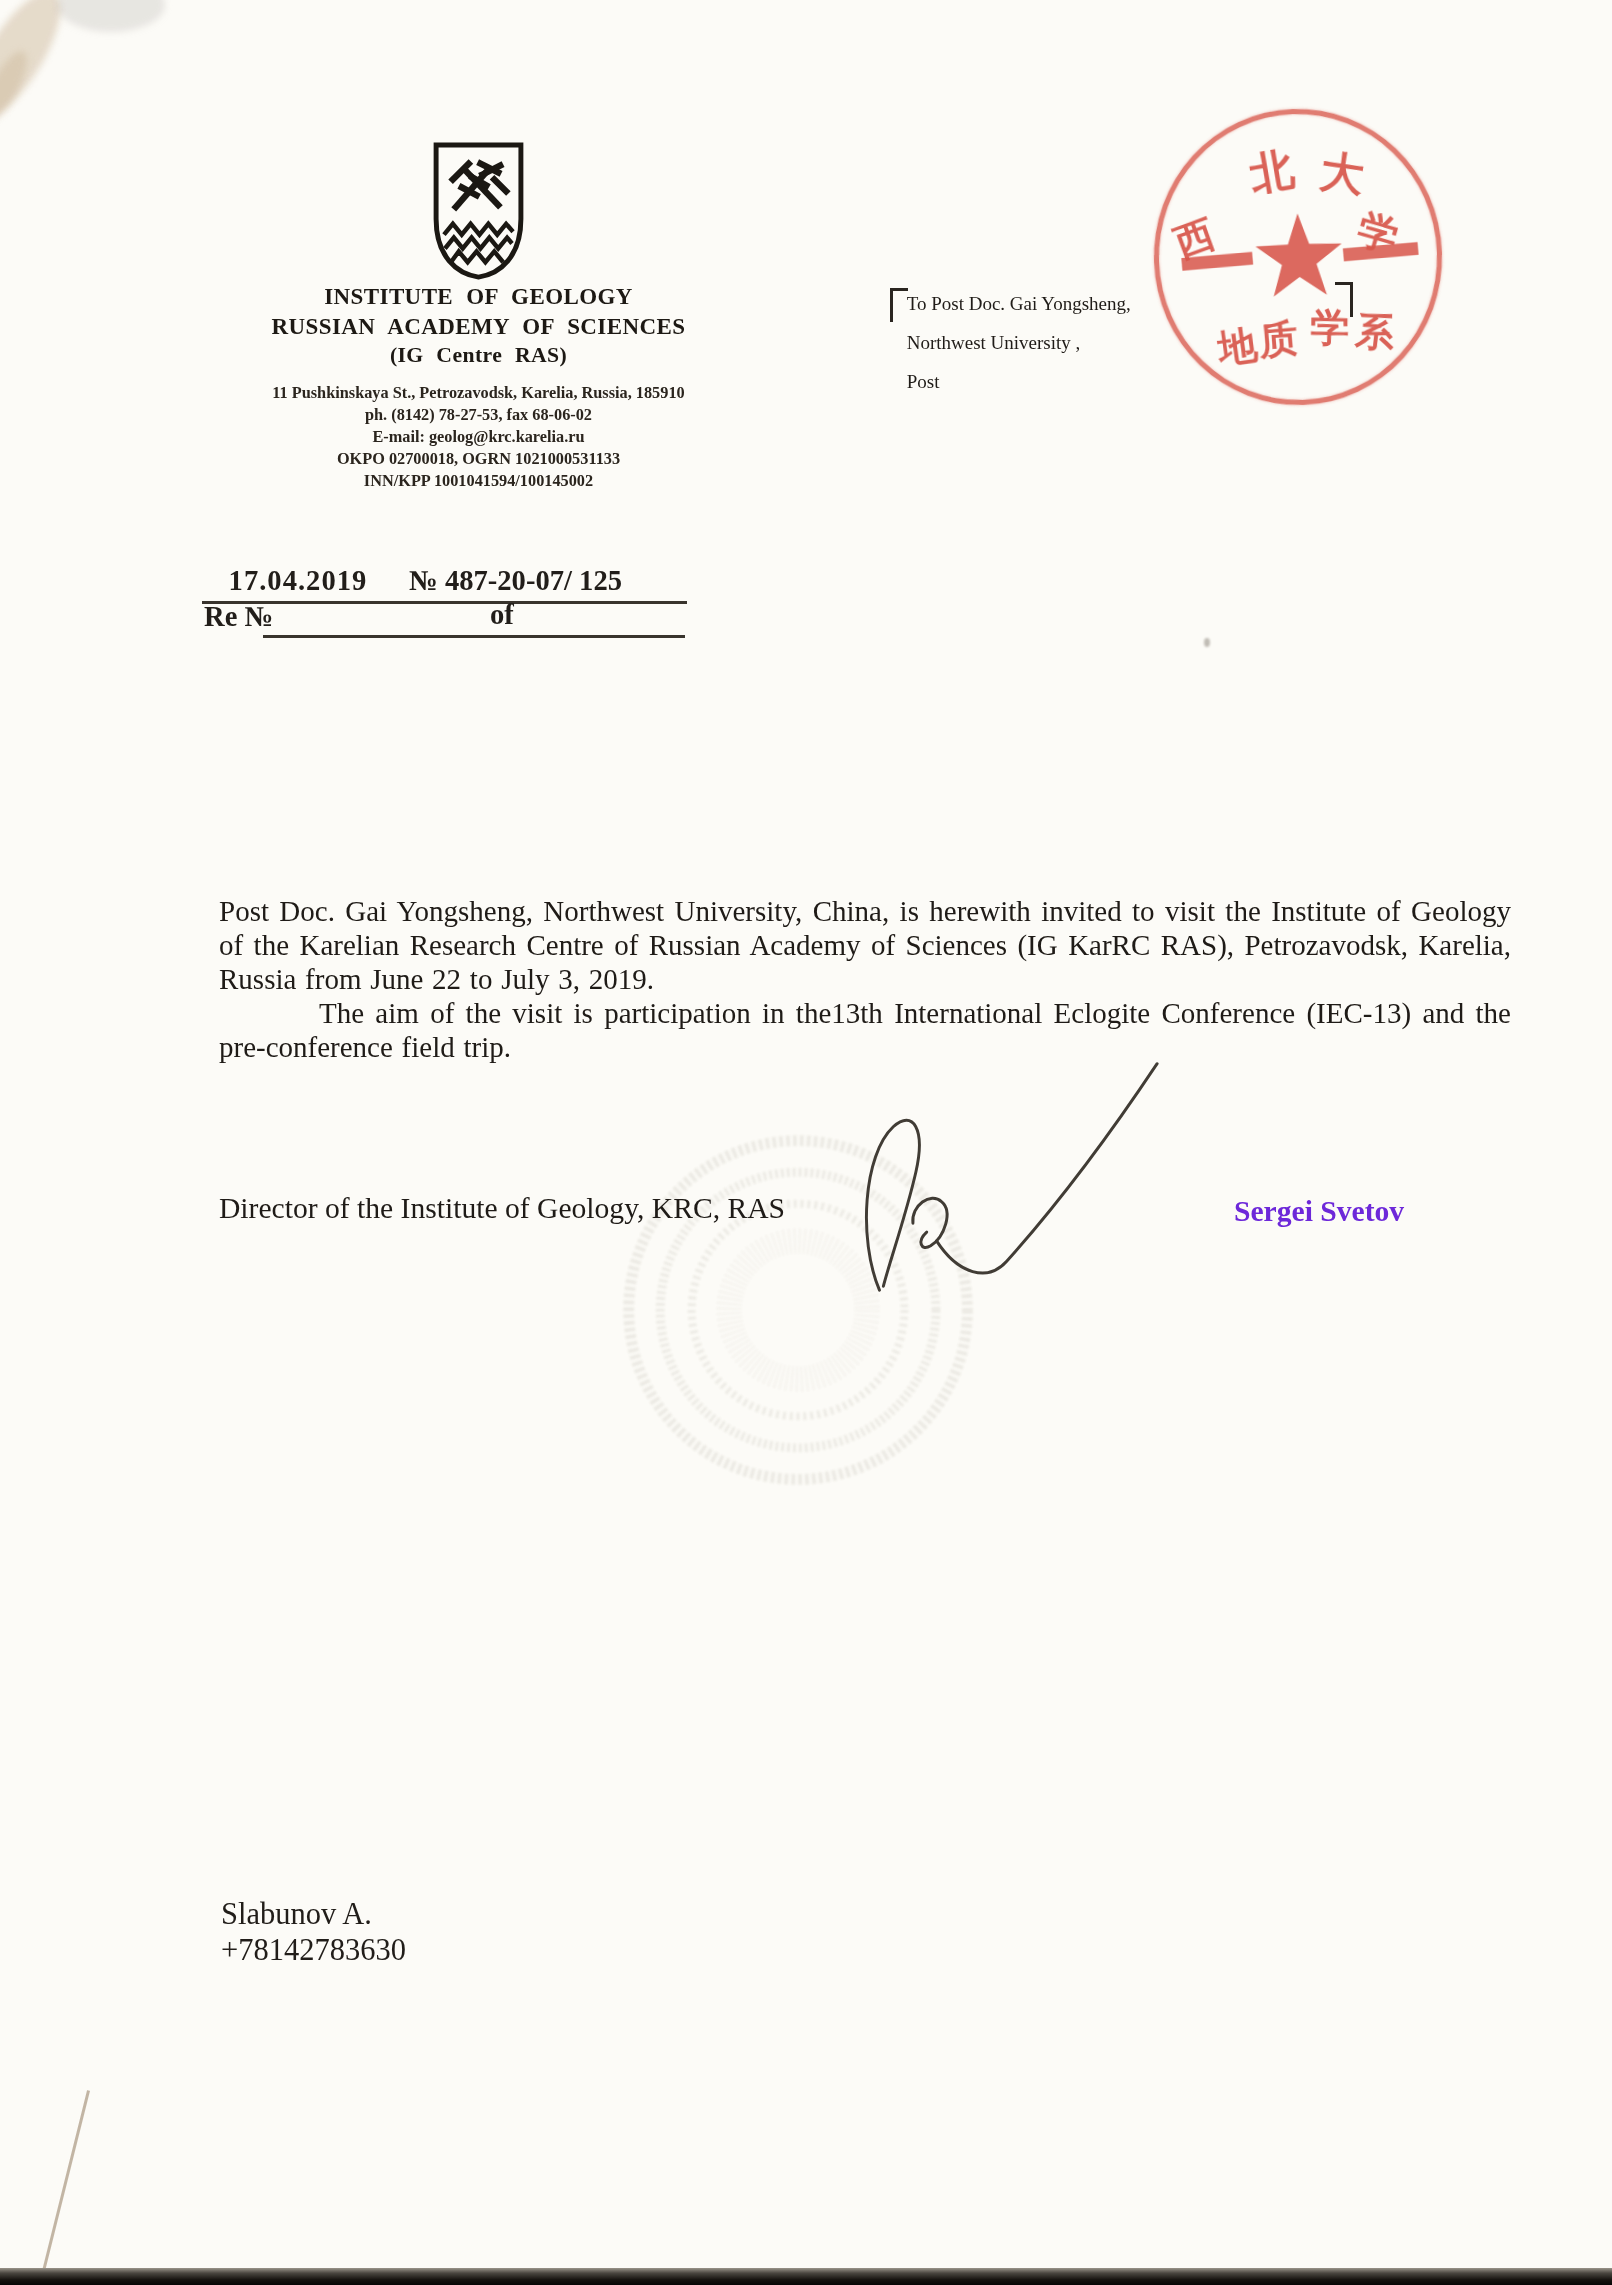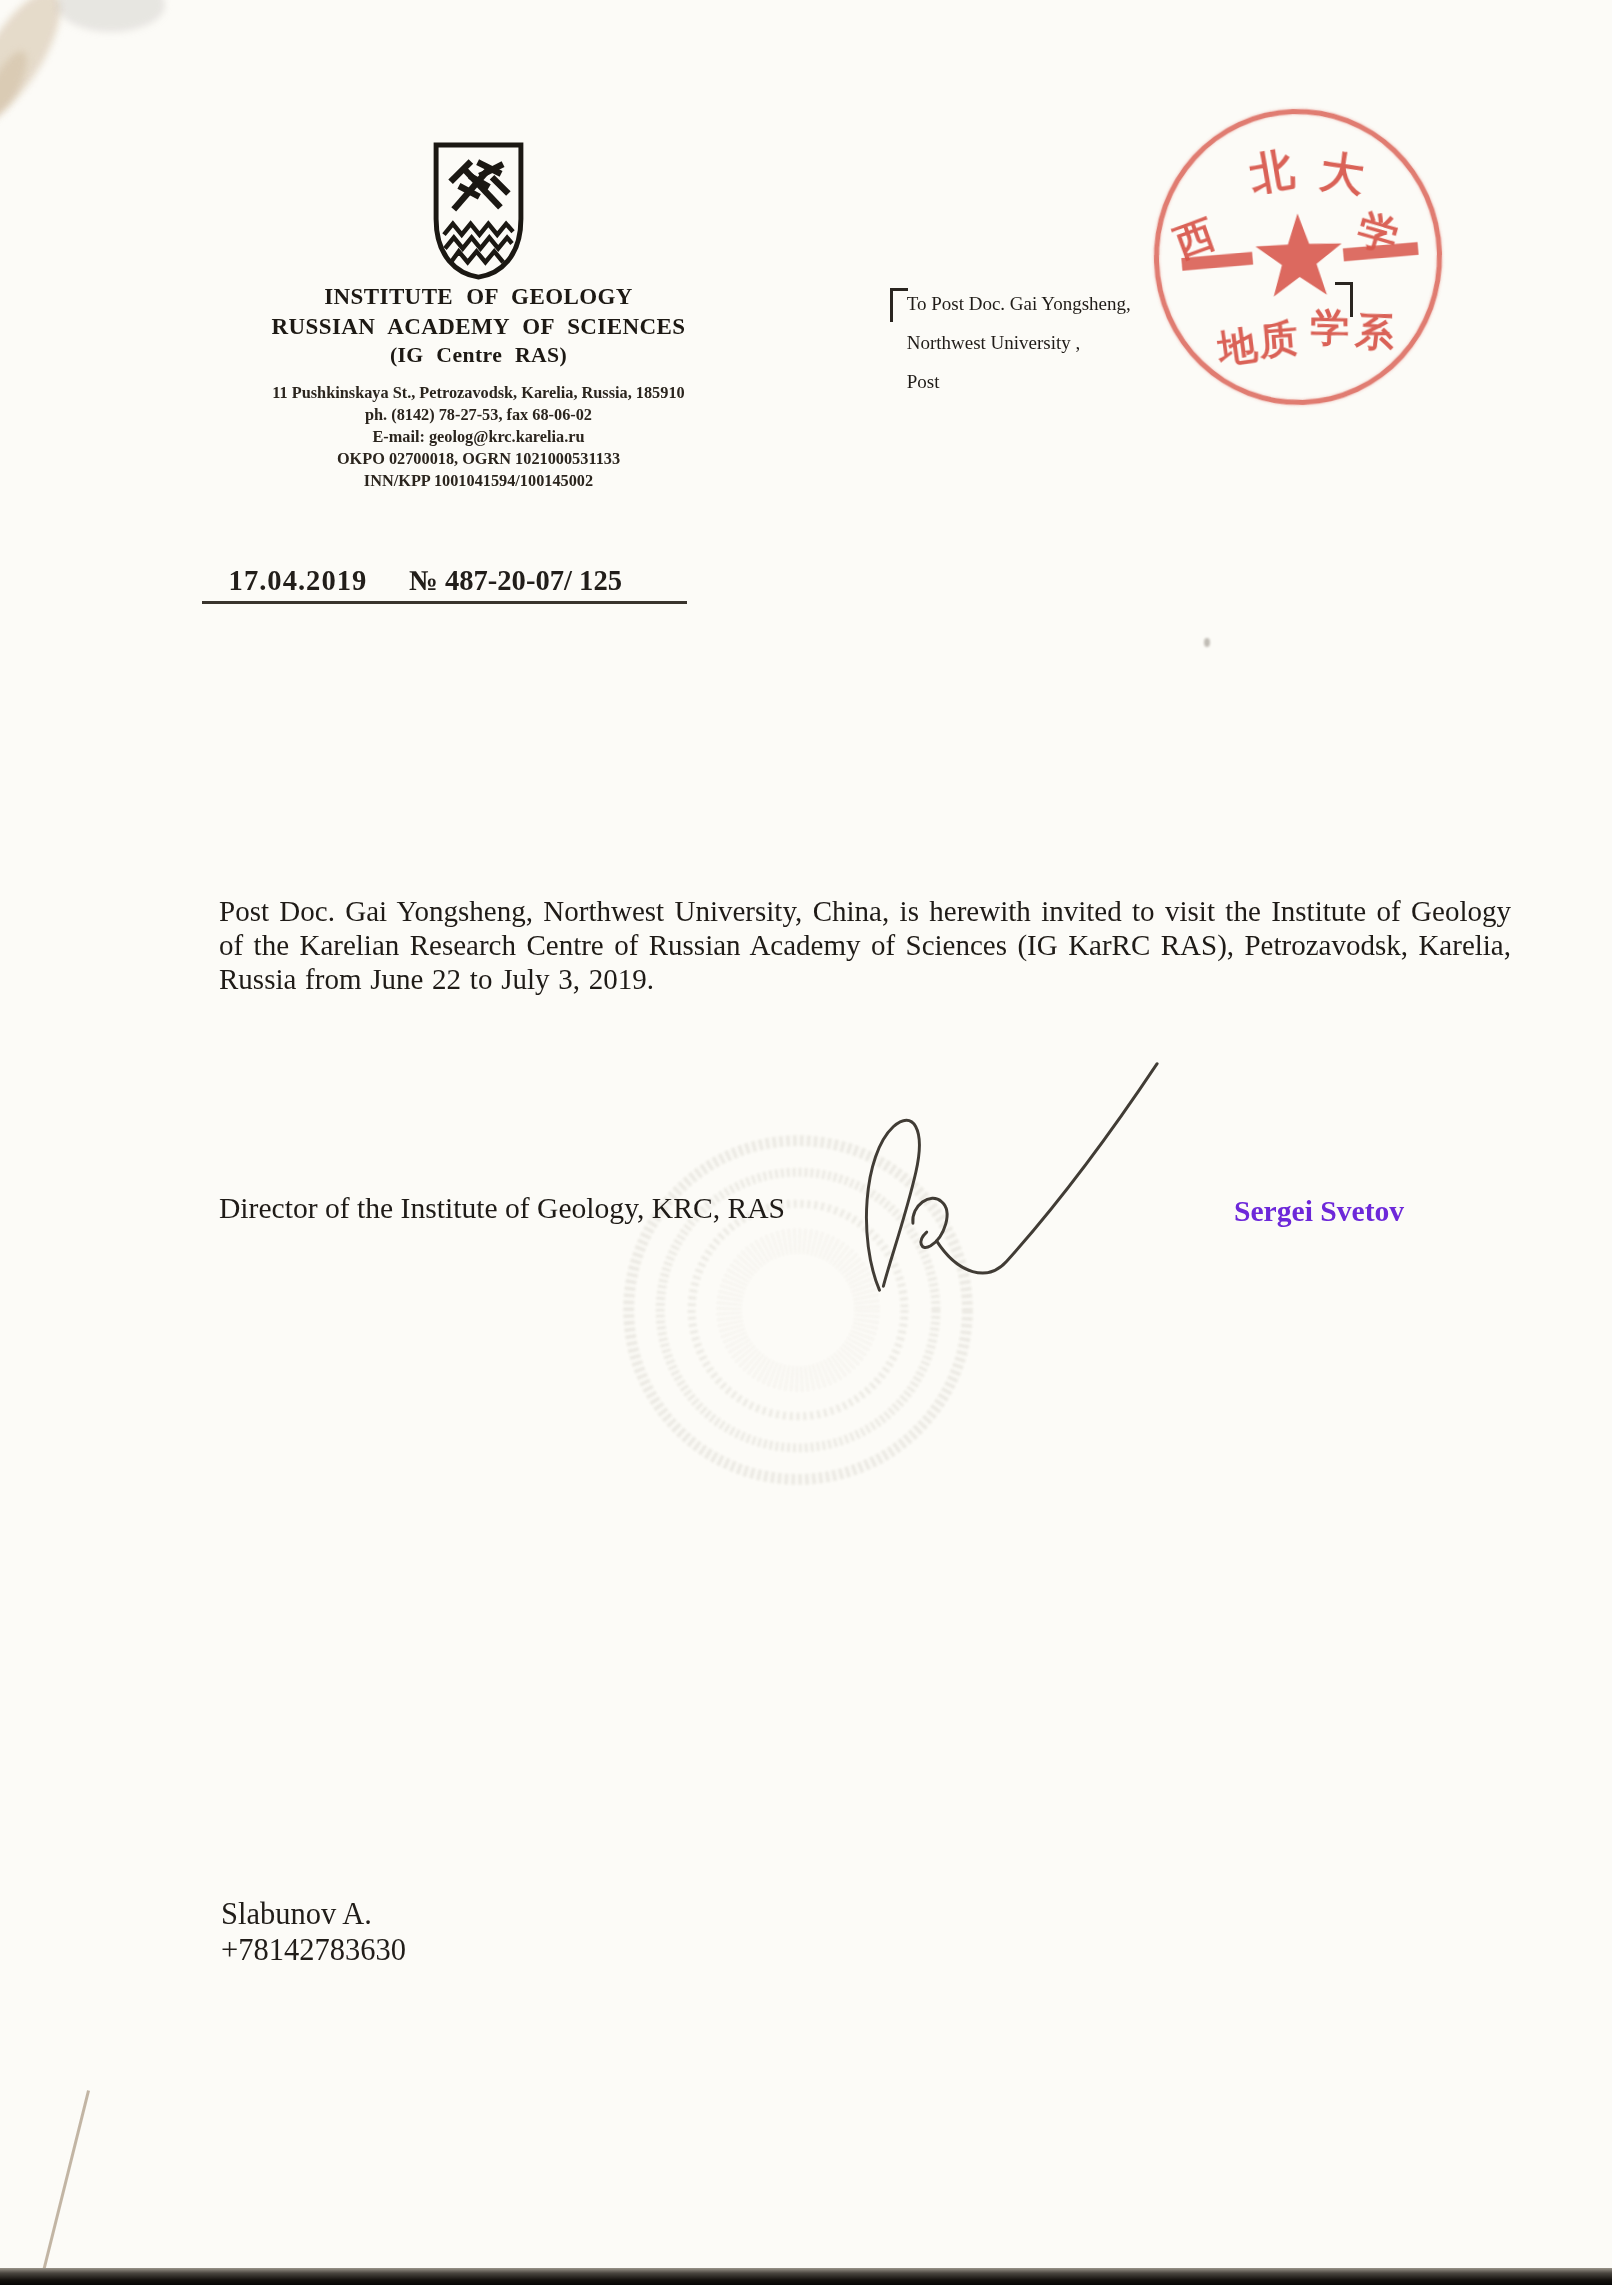--- a/index.html
+++ b/index.html
@@ -119,20 +119,26 @@
     <div class="lh-small">ph. (8142) 78-27-53, fax 68-06-02</div>
     <div class="lh-small">E-mail: geolog@krc.karelia.ru</div>
     <div class="lh-small">OKPO 02700018, OGRN 1021000531133</div>
     <div class="lh-small">INN/KPP 1001041594/100145002</div>
   </div>
 
   <div class="ref-row">
     <span class="ref-date">17.04.2019</span>
     <span class="ref-number">№ 487-20-07/ 125</span>
   </div>
+  <div class="re-row">
+    <span class="re-label">Re №</span>
+    <span class="re-line1"></span>
+    <span class="re-of">of</span>
+    <span class="re-line2"></span>
+  </div>
 
   <div class="recipient">
     <span class="bracket bracket-open"></span>
     <span class="bracket bracket-close"></span>
     <div class="recipient-lines">
       <div>To Post Doc. Gai Yongsheng,</div>
       <div>Northwest University ,</div>
       <div>Post</div>
     </div>
   </div>
@@ -150,20 +156,21 @@
     <span class="stamp-char sc-right">学</span>
     <span class="stamp-char sc-b sc-b1">地</span>
     <span class="stamp-char sc-b sc-b2">质</span>
     <span class="stamp-char sc-b sc-b3">学</span>
     <span class="stamp-char sc-b sc-b4">系</span>
   </div>
 
 
   <div class="body-text">
     <p class="p1">Post Doc. Gai Yongsheng, Northwest University, China, is herewith invited to visit the Institute of Geology of the Karelian Research Centre of Russian Academy of Sciences (IG KarRC RAS), Petrozavodsk, Karelia, Russia from June 22 to July 3, 2019.</p>
+    <p class="p2">The aim of the visit is participation in the13th International Eclogite Conference (IEC-13) and the pre-conference field trip.</p>
   </div>
 
   <svg class="faint-stamp" width="384" height="394" viewBox="0 0 390 400">
     <g fill="none" stroke="rgba(150,140,124,.17)" filter="blur(1px)">
       <circle cx="192" cy="197" r="172" stroke-width="11" stroke-dasharray="4 3"></circle>
       <circle cx="192" cy="197" r="140" stroke-width="9" stroke-dasharray="3 3"></circle>
       <circle cx="192" cy="197" r="108" stroke-width="8" stroke-dasharray="3 4"></circle>
       <circle cx="192" cy="197" r="70" stroke-width="26" stroke-opacity=".45" stroke-dasharray="2 3"></circle>
     </g>
   </svg>

